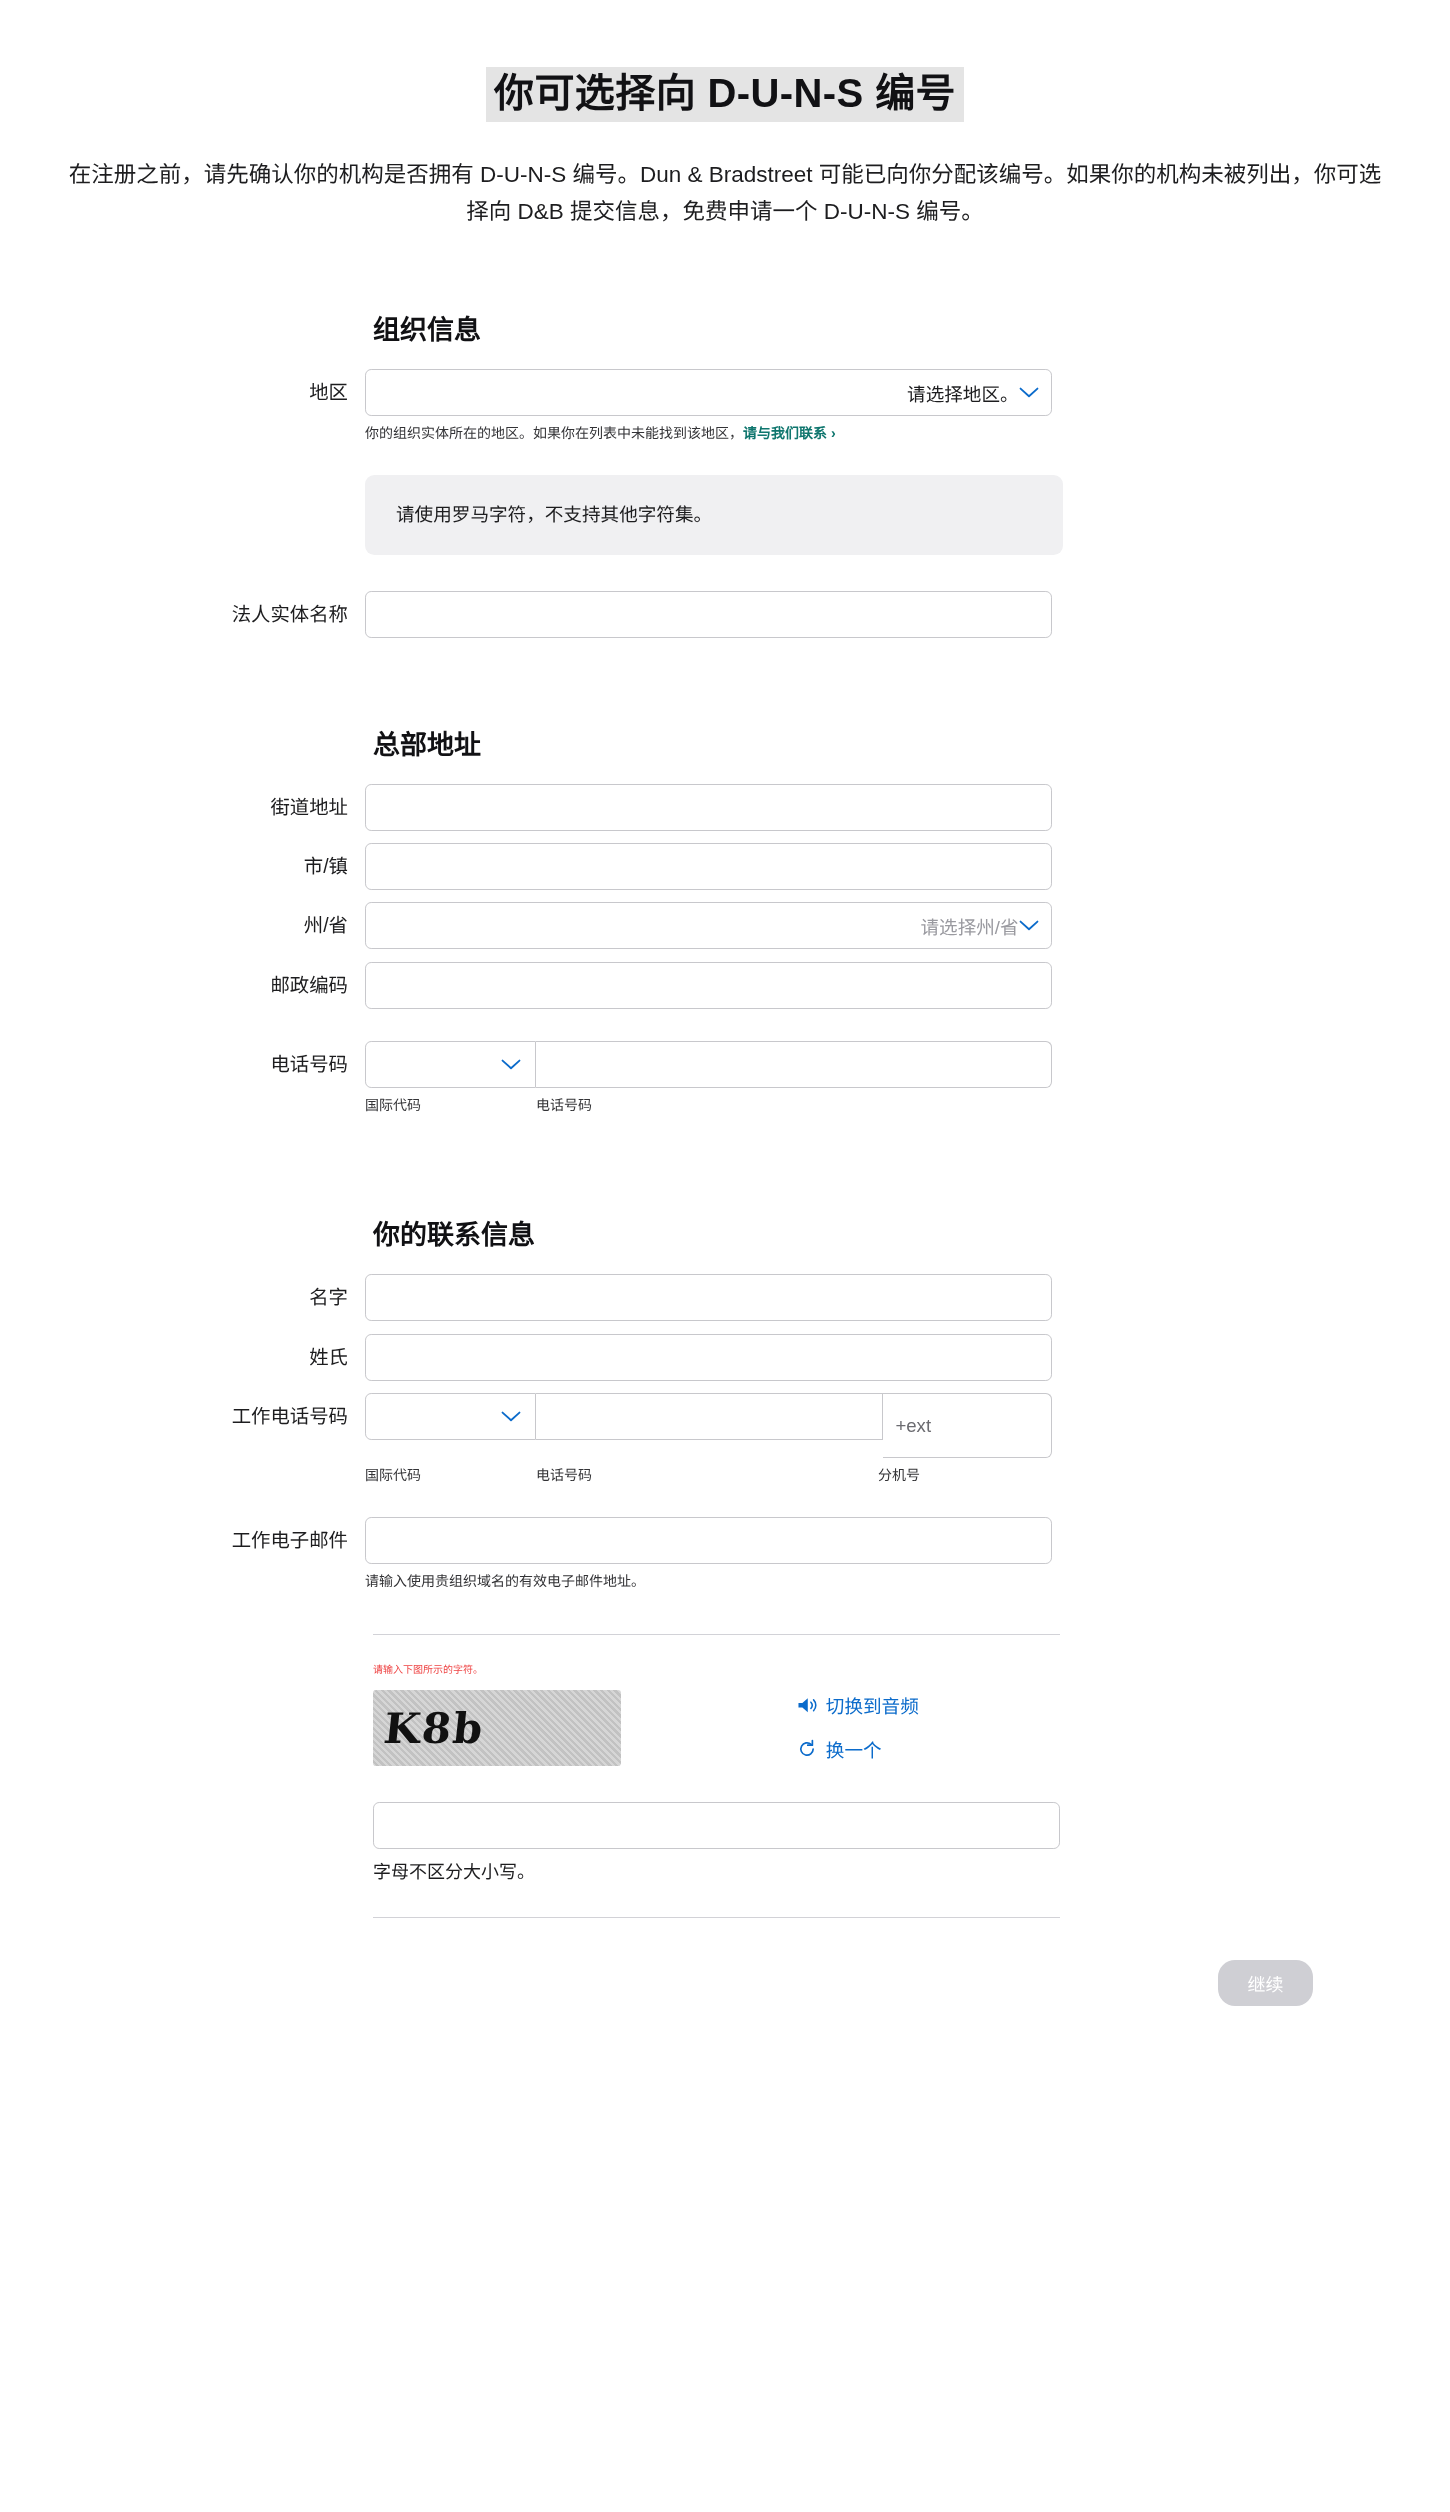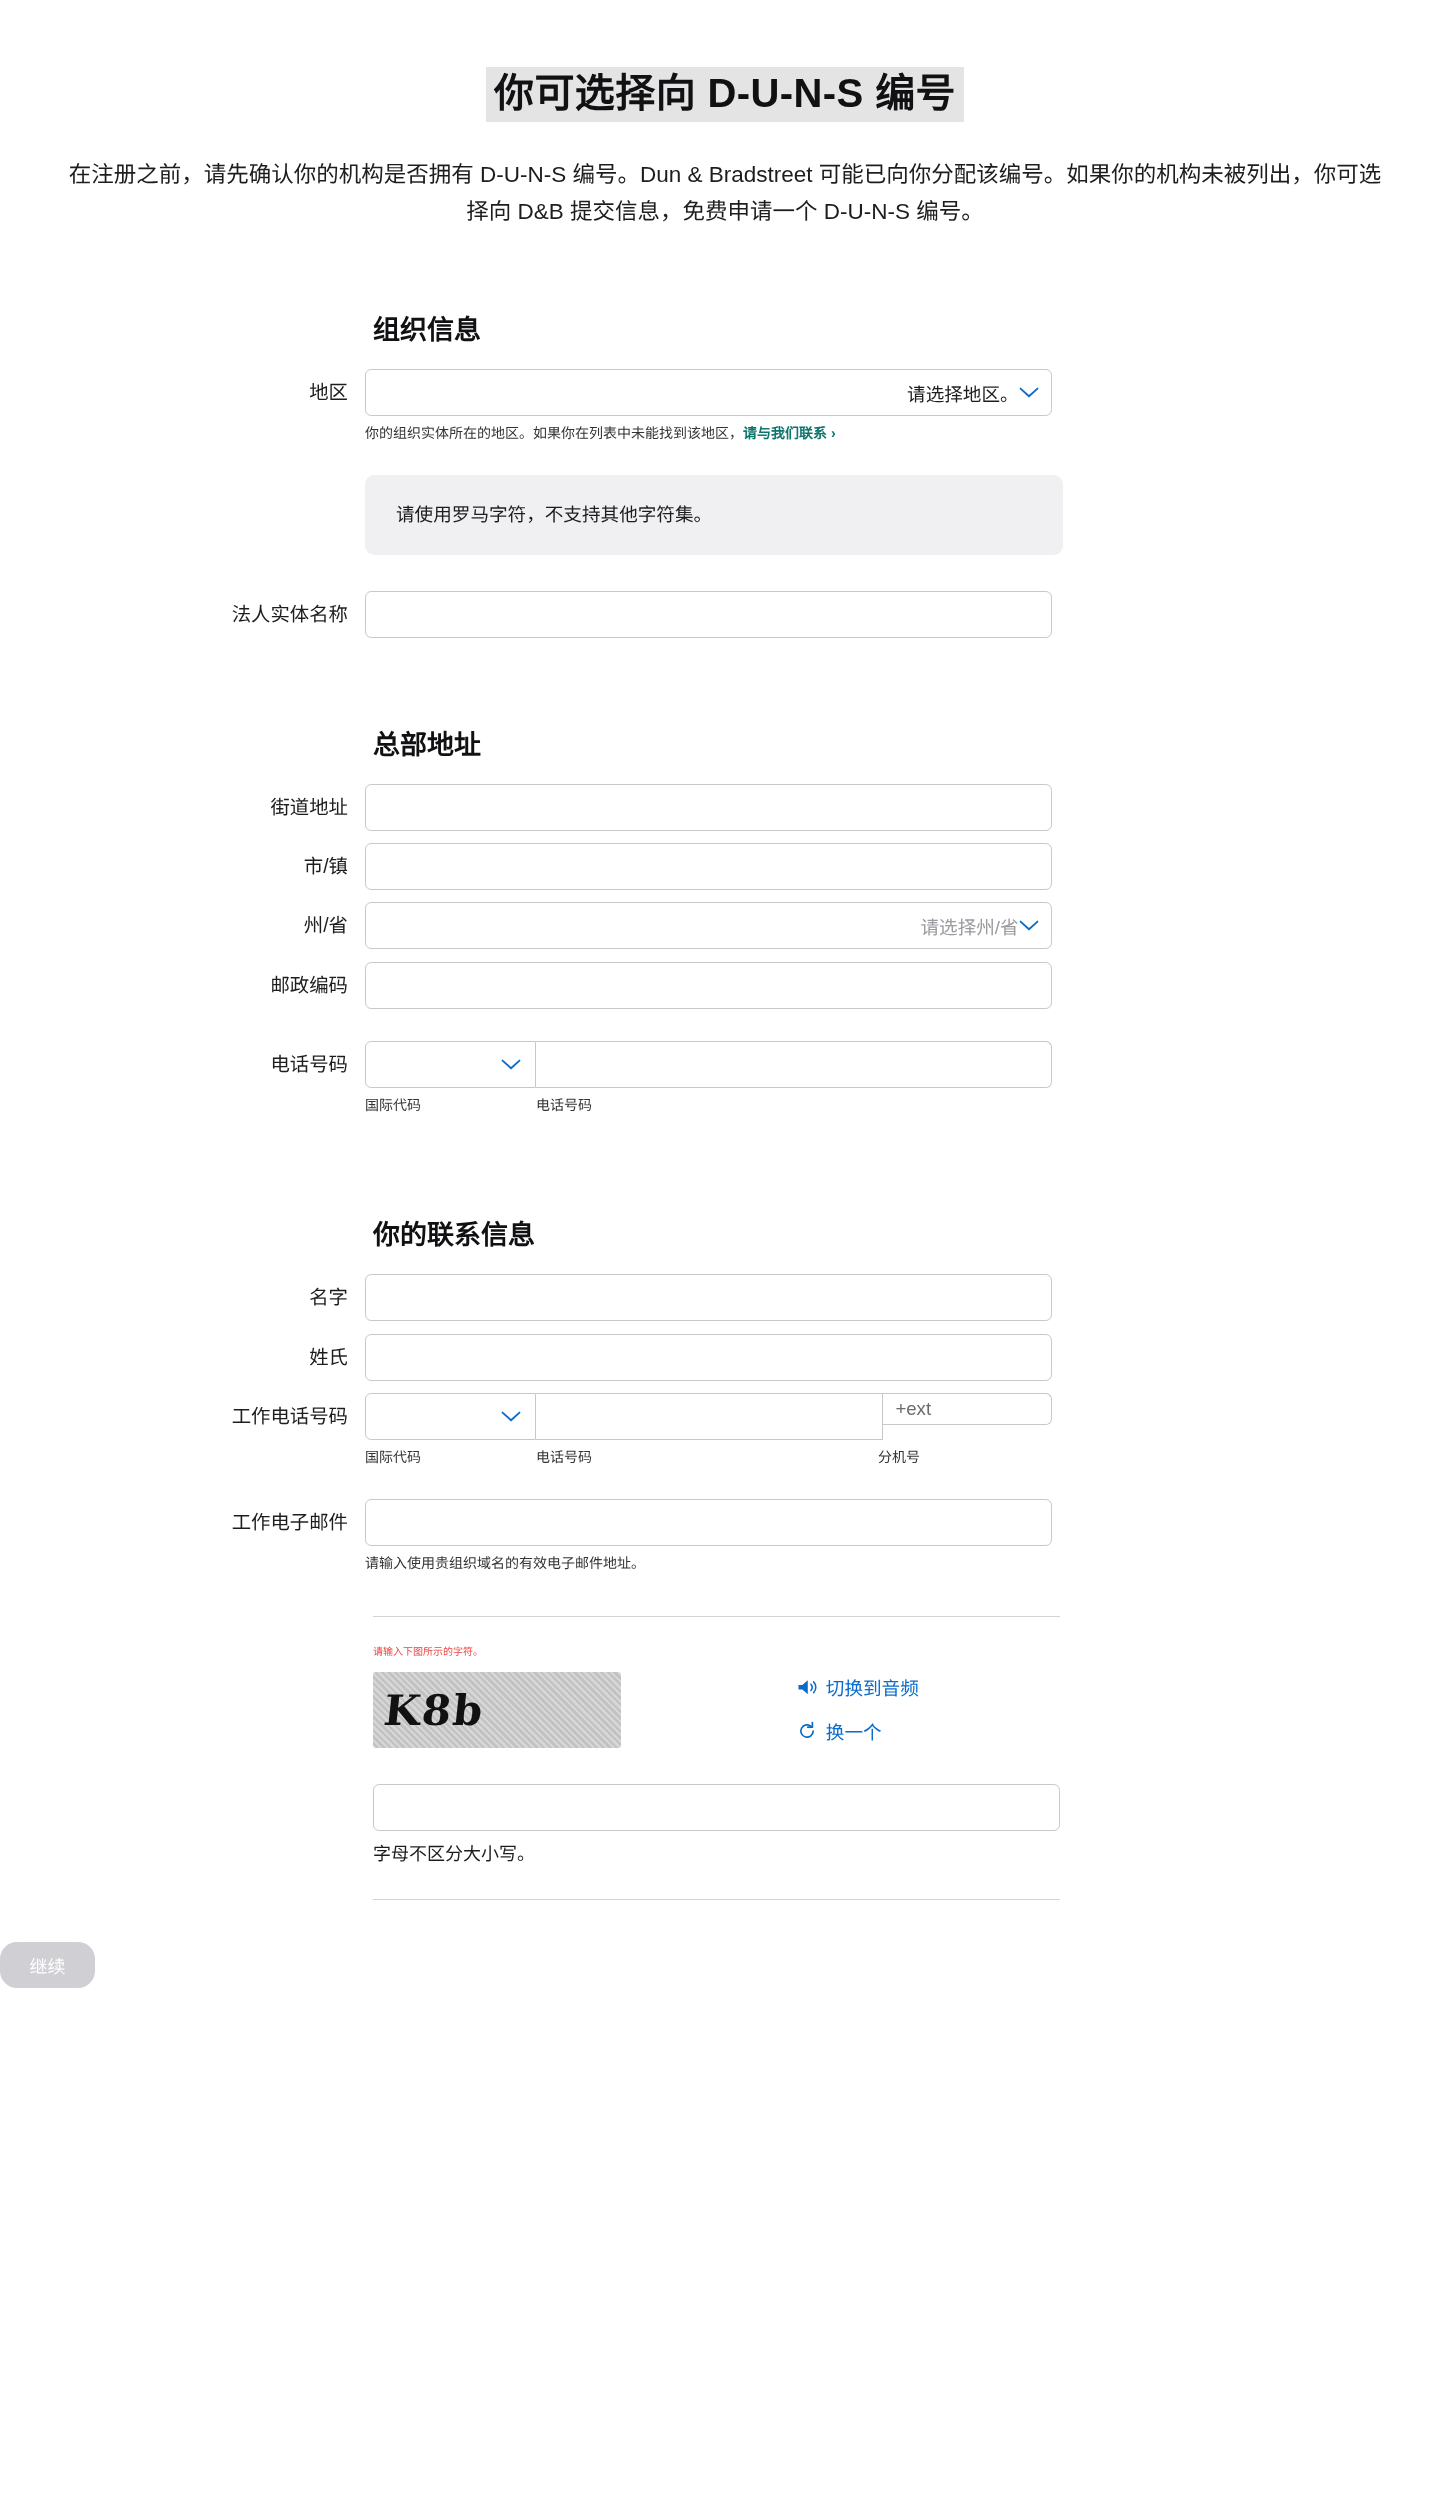--- a/index.html
+++ b/index.html
@@ -173,21 +173,21 @@
     background: #fff;
     font-size: 18.6px;
     padding: 0 12.4px;
     outline: none;
     font-family: "Liberation Sans", "DejaVu Sans", sans-serif;
   }
   .phone-num.mid { border-radius: 0; }
   .phone-ext {
     width: 169px;
     flex: 0 0 169px;
-    height: 32px;
+    height: 65px;
     border: 0.8px solid #c8c8cc;
     border-left: none;
     border-radius: 0 6.2px 6.2px 0;
     background: #fff;
     font-size: 18.6px;
     padding: 0 12.4px;
     outline: none;
     color: #6b6b70;
     font-family: "Liberation Sans", "DejaVu Sans", sans-serif;
   }
@@ -275,20 +275,21 @@
     height: 0.8px;
     background: #d2d2d7;
     margin: 34px 0 0 373px;
   }
 
   
   .footer {
     margin-top: 42px;
     padding-right: 137px;
     display: flex;
+    justify-content: flex-end;
     padding-bottom: 47px;
   }
   .continue-btn {
     background: #cfcfd4;
     color: #ffffff;
     border: none;
     border-radius: 17px;
     font-size: 18px;
     padding: 10px 29.5px;
     cursor: default;

